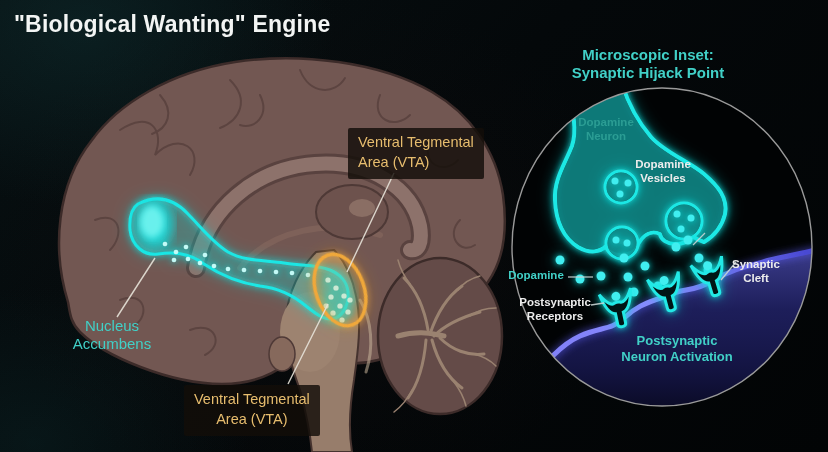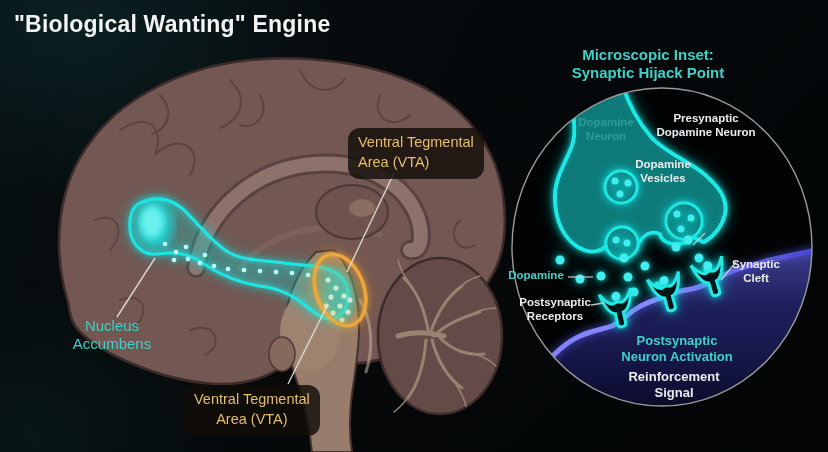--- a/index.html
+++ b/index.html
@@ -17,21 +17,21 @@
   .center{transform:translateX(-50%);text-align:center;}
   #title{left:14px;top:11px;font-size:23px;font-weight:700;color:#f3f5f4;letter-spacing:.2px;}
   #inset-heading{left:648px;top:46px;font-size:15px;font-weight:600;color:#41d0c7;line-height:1.2;}
   .teal{color:#41d0c7;}
   .teal-dim{color:#2b9d94;}
   .white{color:#ececec;}
   .small{font-size:11.5px;font-weight:700;}
   .mid{font-size:13px;font-weight:600;}
   #lbl-nac{left:112px;top:317px;font-size:15px;font-weight:500;}
   .vta-box{position:absolute;background:rgba(18,14,8,.82);color:#e7bd6e;
-    font-size:14.5px;font-weight:500;line-height:1.4;padding:4px 10px 6px;border-radius:12px;}
+    font-size:14.5px;font-weight:500;line-height:1.4;padding:4px 10px 6px;border-radius:2px;}
   #vta-top{left:348px;top:128px;text-align:left;}
   #vta-bottom{left:184px;top:385px;text-align:center;}
   #lbl-dneuron{left:606px;top:116px;}
   #lbl-presyn{left:706px;top:112px;}
   #lbl-vesicles{left:663px;top:158px;}
   #lbl-release{left:753px;top:214px;}
   #lbl-cleft{left:756px;top:258px;}
   #lbl-dopamine{left:536px;top:269px;}
   #lbl-receptors{left:555px;top:296px;}
   #lbl-activation{left:677px;top:333px;}
@@ -241,27 +241,23 @@
 <div class="lbl center teal" id="lbl-nac">Nucleus
 Accumbens</div>
 
 <div class="lbl vta-box" id="vta-top">Ventral Tegmental
 Area (VTA)</div>
 <div class="lbl vta-box" id="vta-bottom">Ventral Tegmental
 Area (VTA)</div>
 
 <div class="lbl center small teal-dim" id="lbl-dneuron">Dopamine
 Neuron</div>
-<div class="lbl center small white" id="lbl-presyn">Presynaptic
-Dopamine Neuron</div>
 <div class="lbl center small white" id="lbl-vesicles">Dopamine
 Vesicles</div>
 <div class="lbl center small white" id="lbl-cleft">Synaptic
 Cleft</div>
 <div class="lbl center small teal" id="lbl-dopamine">Dopamine</div>
 <div class="lbl center small white" id="lbl-receptors">Postsynaptic
 Receptors</div>
 <div class="lbl center mid teal" id="lbl-activation">Postsynaptic
 Neuron Activation</div>
-<div class="lbl center mid white" id="lbl-reinforce">Reinforcement
-Signal</div>
 
 </div>
 
 </body></html>

